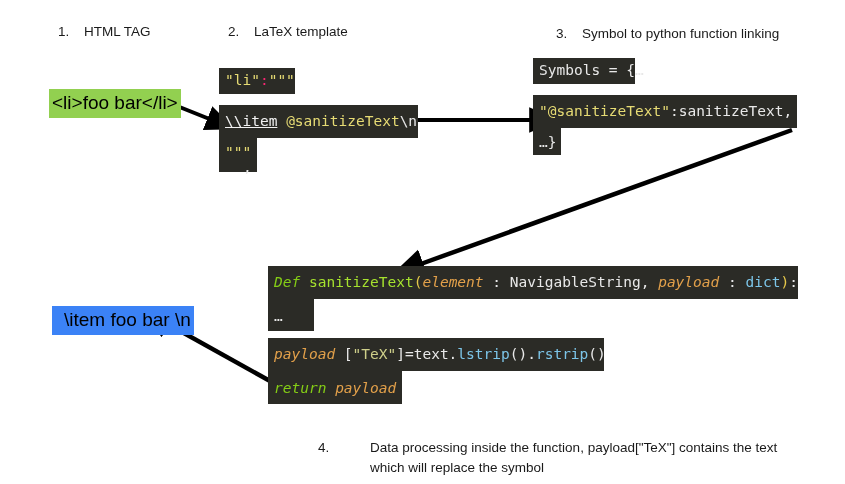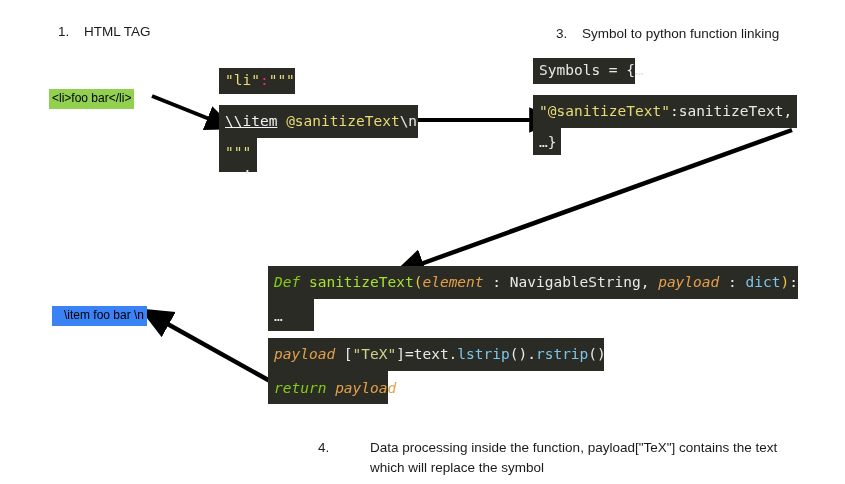--- a/index.html
+++ b/index.html
@@ -28,21 +28,21 @@
   .caption .num {
     display: inline-block;
     width: 26px;
   }
   .caption.wrap { white-space: normal; width: 430px; }
 
   
   .chip {
     position: absolute;
     font-family: "Liberation Sans", sans-serif;
-    font-size: 12px;
+    font-size: 19px;
     color: #000000;
     padding: 2px 3px 3px 3px;
     white-space: nowrap;
     line-height: 1.25;
   }
   .chip-green { background: #92d050; }
   .chip-blue  { background: #3b82f6; padding-left: 12px; }
 
   
   .code {
@@ -98,20 +98,23 @@
 
     <line x1="792" y1="130" x2="418" y2="265" stroke="#000000" stroke-width="4.5" marker-end="url(#ah)"></line>
 
     <line x1="270" y1="381" x2="164" y2="322" stroke="#000000" stroke-width="4.5" marker-end="url(#ah)"></line>
   </svg>
 
   <div class="caption" style="left:37px; top:22px;margin-left:21px;">
     <span class="num">1.</span><span>HTML TAG</span>
   </div>
 
+  <div class="caption" style="left:228px; top:22px;">
+    <span class="num">2.</span><span>LaTeX template</span>
+  </div>
 
   <div class="caption" style="left:556px; top:24px;">
     <span class="num">3.</span><span>Symbol to python function linking</span>
   </div>
 
 
   <div class="caption wrap" style="left:344px; top:438px; text-indent:-26px; padding-left:26px;">
     <span class="num">4.</span><span>Data processing inside the function, payload["TeX"] contains the text which will replace the symbol</span>
   </div>
 
@@ -134,15 +137,15 @@
   <div class="code tight" style="left:533px; top:95px; width:264px; height:33px; padding-top:9px;"><span class="s-str">"@sanitizeText"</span><span class="s-plain">:sanitizeText,</span></div>
 
   <div class="code tight" style="left:533px; top:128px; width:28px; height:27px; padding-top:7px;"><span class="s-plain">…}</span></div>
 
   <div class="code" style="left:268px; top:266px; width:530px; height:33px; padding-top:9px;"><span class="s-kw">Def</span><span class="s-plain"> </span><span class="s-fn">sanitizeText</span><span class="s-paren">(</span><span class="s-param">element</span><span class="s-plain"> : </span><span class="s-plain">NavigableString, </span><span class="s-param">payload</span><span class="s-plain"> : </span><span class="s-type">dict</span><span class="s-paren">)</span><span class="s-plain">:</span></div>
 
   <div class="code tight" style="left:268px; top:299px; width:46px; height:32px; padding-top:10px;"><span class="s-plain">…</span></div>
 
   <div class="code tight" style="left:268px; top:338px; width:336px; height:33px; padding-top:9px;"><span class="s-param">payload</span><span class="s-plain"> [</span><span class="s-tex">"TeX"</span><span class="s-plain">]=text.</span><span class="s-meth">lstrip</span><span class="s-plain">().</span><span class="s-meth">rstrip</span><span class="s-plain">()</span></div>
 
-  <div class="code tight" style="left:268px; top:371px; width:120px; height:33px; padding-top:10px;"><span class="s-kw">return</span><span class="s-plain"> </span><span class="s-param">payload</span></div>
+  <div class="code tight" style="left:268px; top:371px; width:134px; height:33px; padding-top:10px;"><span class="s-kw">return</span><span class="s-plain"> </span><span class="s-param">payload</span></div>
 
 </div>
 
 </body></html>

